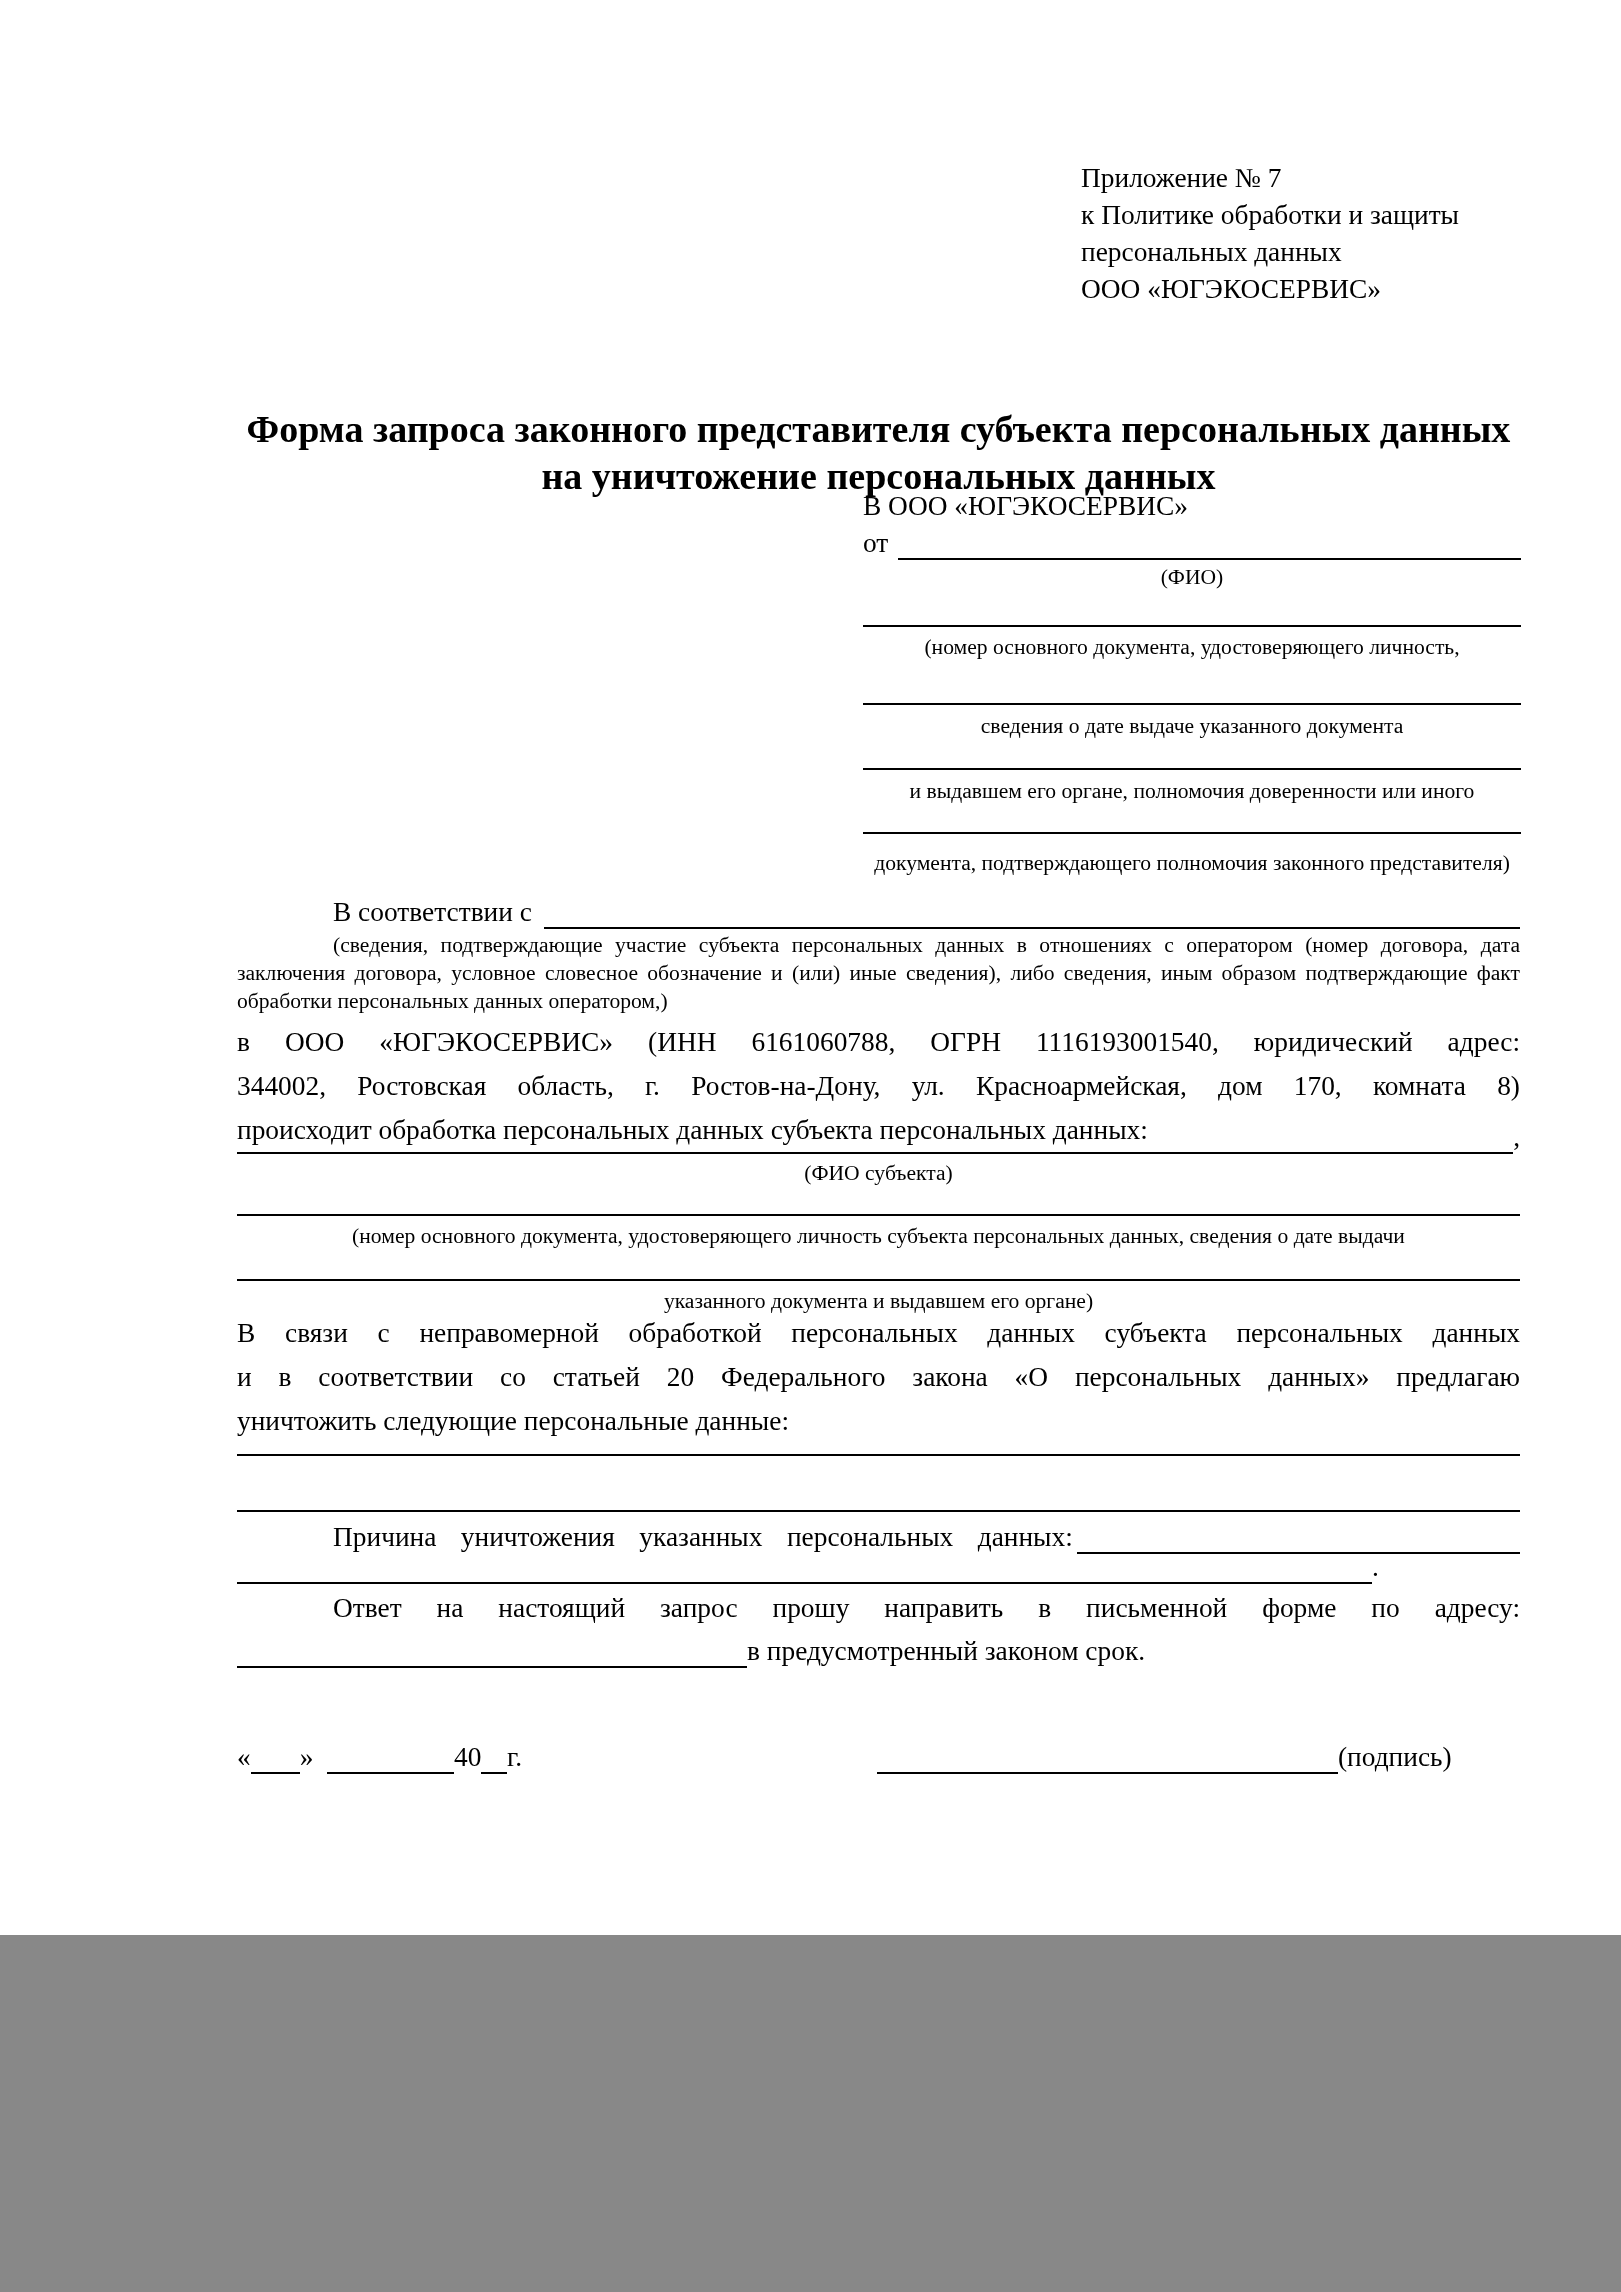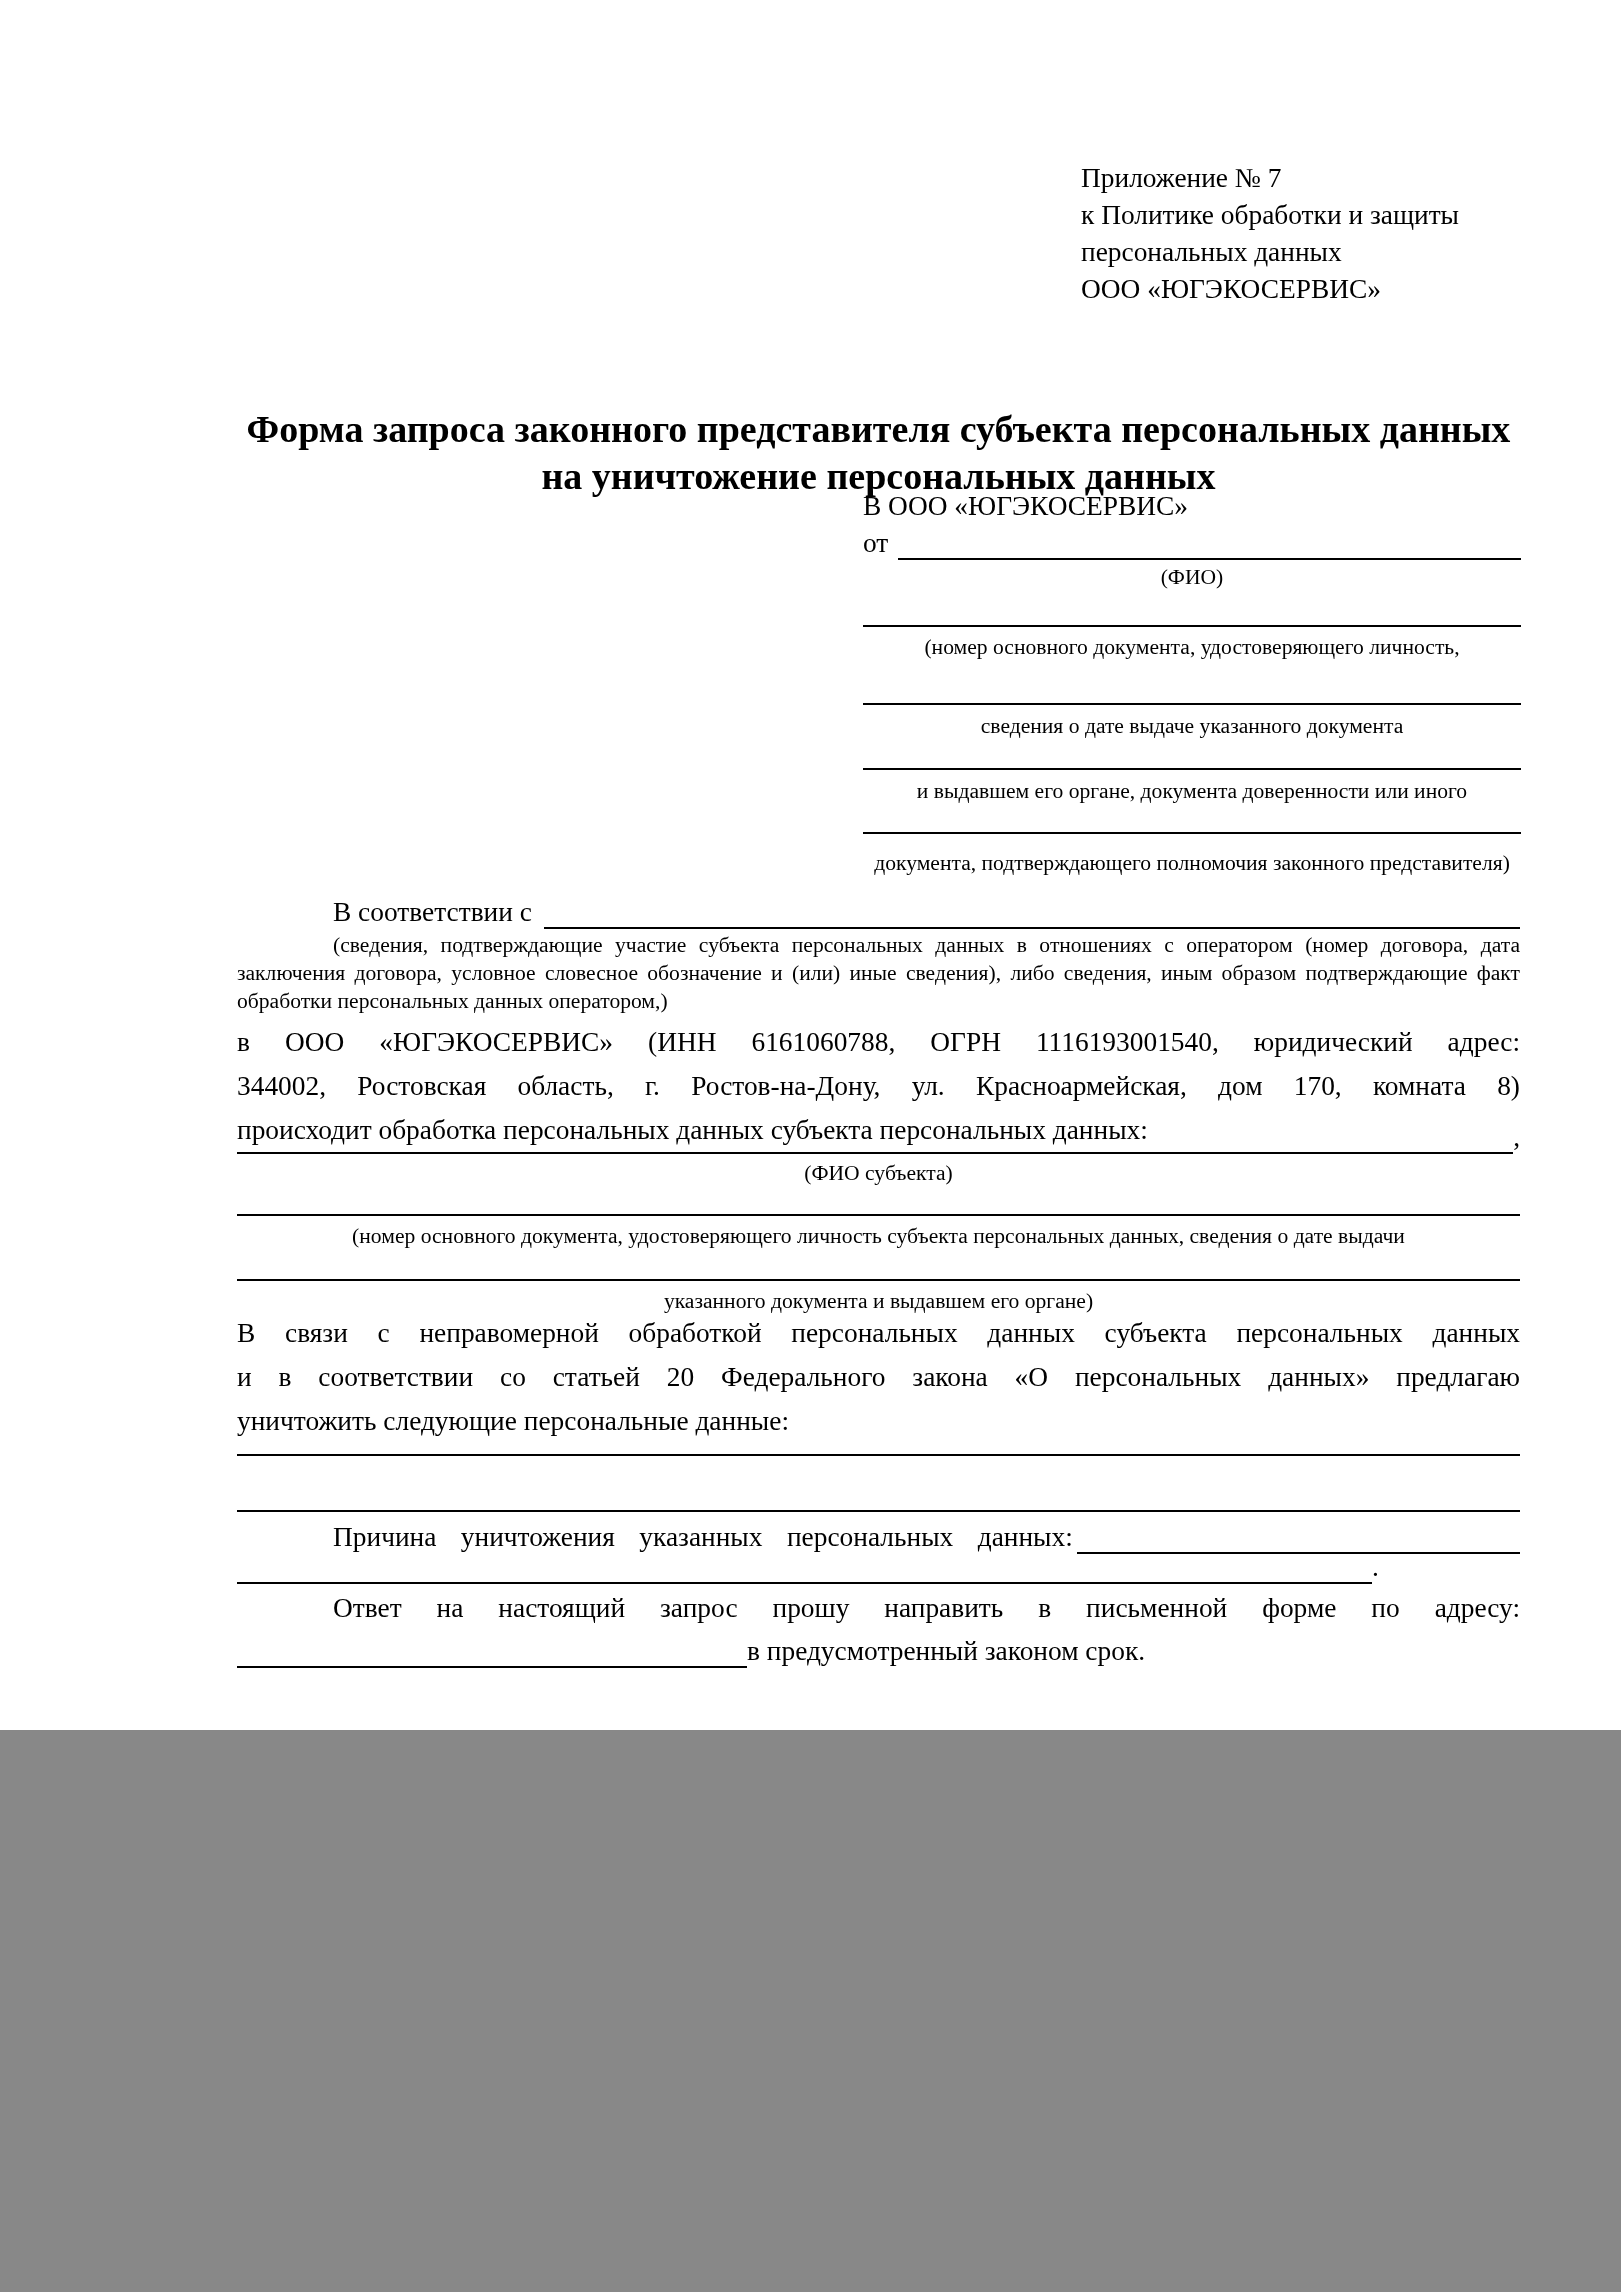--- a/index.html
+++ b/index.html
@@ -1,18 +1,18 @@
 <!DOCTYPE html>
 <html lang="ru"><head>
 <meta charset="utf-8">
 <style>
   html,body{margin:0;padding:0;background:#888;}
   .page{
     position:relative;
-    width:1621px;height:1730px;
+    width:1621px;height:1935px;
     margin:0 auto;
     background:#ffffff;
     color:#000000;
     font-family:"Liberation Serif","DejaVu Serif",serif;
     overflow:hidden;
   }
   .abs{position:absolute;}
   .txt-main{font-size:27.4px;line-height:33px;}
   .txt-caption{font-size:21.6px;line-height:25.5px;}
   .appendix{left:1081px;top:160px;font-size:27.4px;line-height:37px;}
@@ -72,21 +72,21 @@
   </div>
   <div class="abs rcap txt-caption" style="top:565px;">(ФИО)</div>
 
   <div class="abs hline" style="left:863px;top:625px;width:658px;"></div>
   <div class="abs rcap txt-caption" style="top:635px;">(номер основного документа, удостоверяющего личность,</div>
 
   <div class="abs hline" style="left:863px;top:703px;width:658px;"></div>
   <div class="abs rcap txt-caption" style="top:714px;">сведения о дате выдаче указанного документа</div>
 
   <div class="abs hline" style="left:863px;top:768px;width:658px;"></div>
-  <div class="abs rcap txt-caption" style="top:779px;">и выдавшем его органе, документа доверенности или иного</div>
+  <div class="abs rcap txt-caption" style="top:779px;">и выдавшем его органе, полномочия доверенности или иного</div>
 
   <div class="abs hline" style="left:863px;top:832px;width:658px;"></div>
   <div class="abs rcap txt-caption" style="top:843px;margin-top:8px;">документа, подтверждающего полномочия законного представителя)</div>
 
   <div class="abs fineprint">
     <div class="jline first">(сведения, подтверждающие участие субъекта персональных данных в отношениях с оператором (номер договора, дата</div>
     <div class="jline">заключения договора, условное словесное обозначение и (или) иные сведения), либо сведения, иным образом подтверждающие факт</div>
     <div>обработки персональных данных оператором,)</div>
   </div>
 

